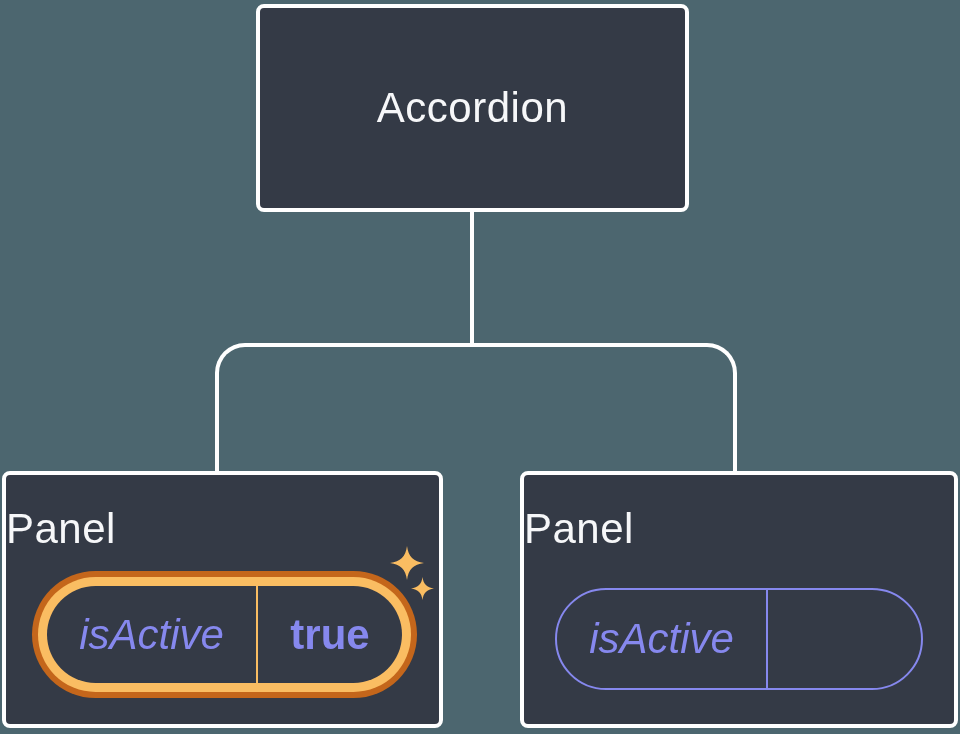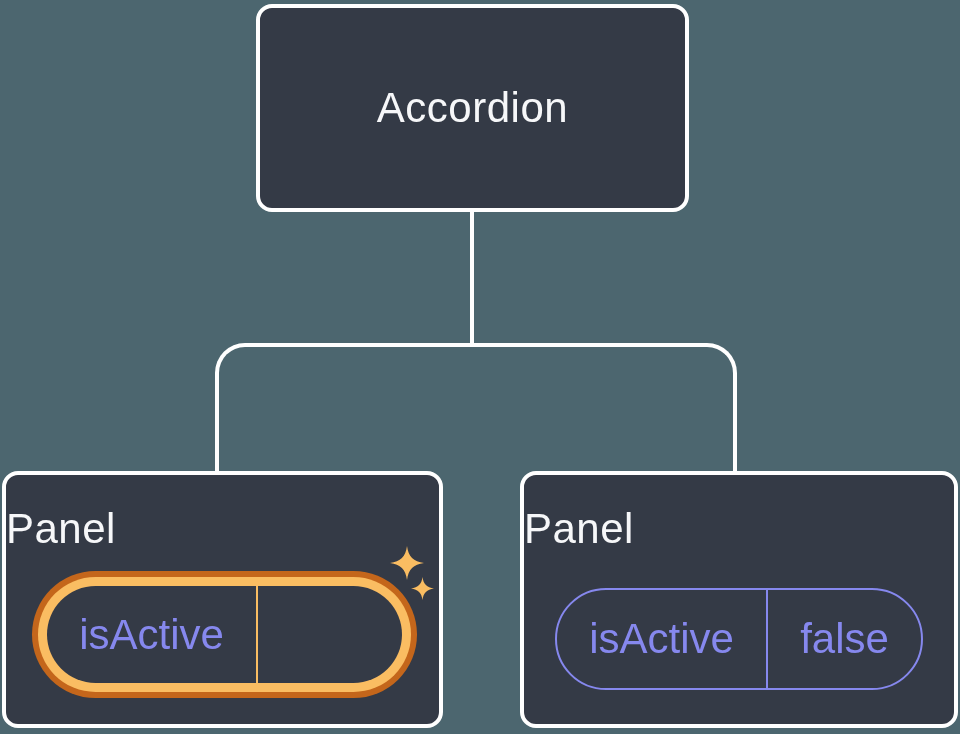--- a/index.html
+++ b/index.html
@@ -26,21 +26,21 @@
     height: 734px;
     background: var(--background);
     overflow: hidden;
   }
 
   
   .node {
     position: absolute;
     background: var(--node_fill);
     border: 4px solid var(--node_border);
-    border-radius: 16px;
+    border-radius: 8px;
   }
   .node-root {
     left: 256px; top: 4px;
     width: 433px; height: 208px;
     display: flex; align-items: center; justify-content: center;
   }
   .node-title {
     color: var(--title_text);
     font-size: 42px;
     font-weight: 500;
@@ -105,21 +105,21 @@
     align-items: stretch;
     overflow: hidden;
   }
   .cell {
     display: flex;
     align-items: center;
     justify-content: center;
     color: var(--state_text);
     font-size: 42px;
   }
-  .cell-key { width: 209px; }
+  .cell-key { width: 209px; font-style: italic; }
   .cell-value { flex: 1; }
   .cell-value.bold { font-weight: 700; }
   .divider-gold { width: 2px; background: var(--highlight_gold); }
   .divider-purple { width: 2px; background: var(--state_border); }
 
   
   .sparkle {
     position: absolute;
     color: var(--sparkle);
     z-index: 3;
@@ -140,31 +140,31 @@
   <div class="stem"></div>
   <div class="branch"></div>
 
   <div class="node panel-left">
     <div class="node-title panel-title">Panel</div>
     <div class="pill-highlight">
       <div class="pill-gold-ring">
         <div class="pill-body">
           <div class="cell cell-key">isActive</div>
           <div class="divider-gold"></div>
+          <div class="cell cell-value bold">true</div>
         </div>
       </div>
     </div>
   </div>
 
   <div class="node panel-right">
     <div class="node-title panel-title">Panel</div>
     <div class="pill-plain">
       <div class="cell cell-key">isActive</div>
       <div class="divider-purple"></div>
-      <div class="cell cell-value">false</div>
     </div>
   </div>
 
   <div class="sparkle sparkle-big">
     <svg viewBox="0 0 24 24" fill="currentColor" aria-hidden="true">
       <path d="M12 0 C12.96 7.44 16.56 11.04 24 12 C16.56 12.96 12.96 16.56 12 24 C11.04 16.56 7.44 12.96 0 12 C7.44 11.04 11.04 7.44 12 0 Z"></path>
     </svg>
   </div>
   <div class="sparkle sparkle-small">
     <svg viewBox="0 0 24 24" fill="currentColor" aria-hidden="true">

